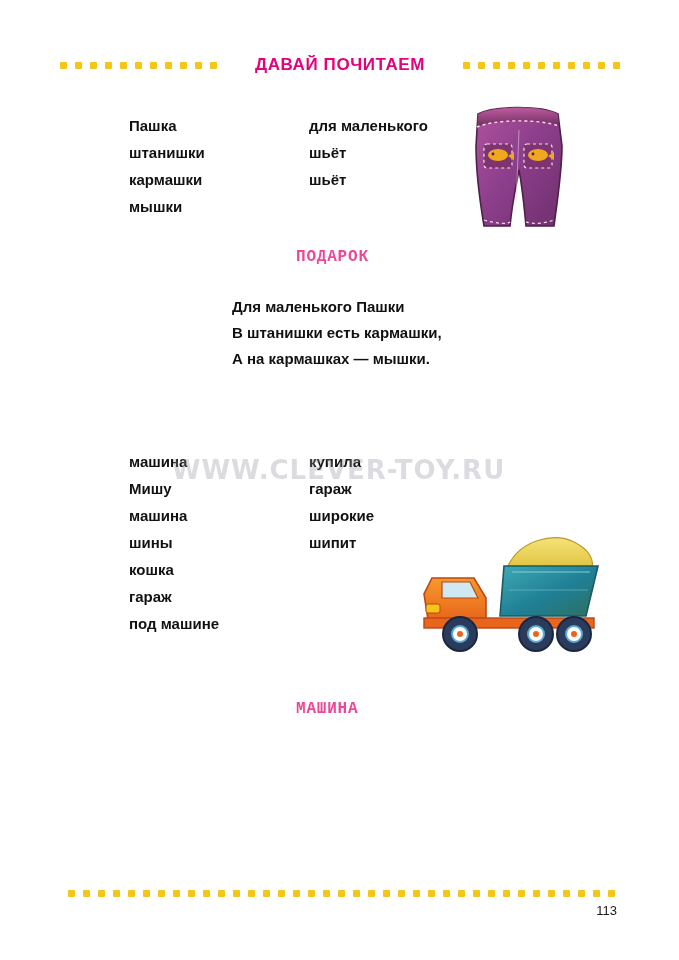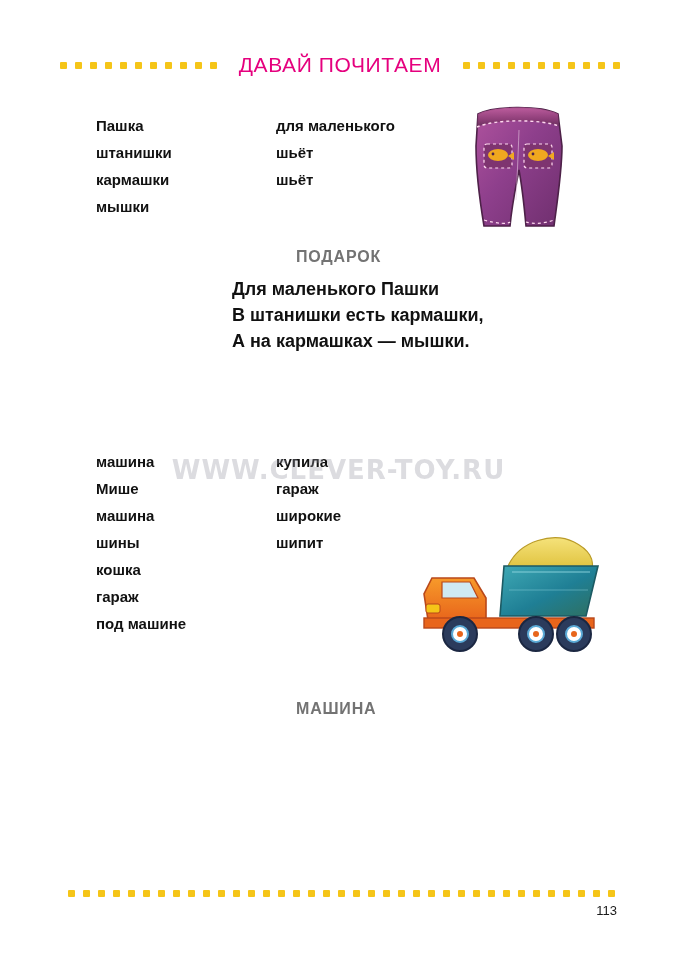--- a/index.html
+++ b/index.html
@@ -27,22 +27,22 @@
     left: 60px;
     top: 52px;
     width: 560px;
     height: 26px;
     display: flex;
     align-items: center;
     justify-content: center;
     gap: 10px;
   }
   .header-title {
-    font-size: 21px;
-    font-weight: normal;
+    font-size: 17px;
+    font-weight: bold;
     color: #e5007e;
     letter-spacing: 0.6px;
     white-space: nowrap;
   }
   .dot-row {
     flex: 1;
     height: 8px;
     display: flex;
     align-items: center;
     gap: 8px;
@@ -79,48 +79,50 @@
     font-weight: normal;
   }
 
   
   .wordblock {
     position: absolute;
     font-size: 15px;
     font-weight: bold;
     color: #111111;
     line-height: 27px;
+    margin-left: 33px;
   }
   .wordblock.col1 { left: 96px; }
   .wordblock.col2 { left: 276px; }
 
   #wb1a { top: 112px; }
   #wb1b { top: 112px; }
   #wb2a { top: 448px; }
   #wb2b { top: 448px; }
 
   .wordblock div { white-space: nowrap; }
 
   
   .story-title {
     position: absolute;
     font-size: 16px;
     font-weight: bold;
-    color: #737373;
+    color: #ec4899;
     letter-spacing: 0.8px;
+    font-family: Liberation Mono, monospace;
   }
   #title1 { left: 296px; top: 248px; }
   #title2 { left: 296px; top: 700px; }
 
   
   .poem {
     position: absolute;
     left: 232px;
-    top: 276px;
-    font-size: 18px;
+    top: 294px;
+    font-size: 15px;
     font-weight: bold;
     color: #111111;
     line-height: 26px;
   }
   .poem div { white-space: nowrap; }
 
   
   .prose {
     position: absolute;
     left: 70px;
@@ -237,21 +239,21 @@
 
   <div class="story-title" id="title1">ПОДАРОК</div>
   <div class="poem">
     <div>Для маленького Пашки</div>
     <div>В штанишки есть кармашки,</div>
     <div>А на кармашках — мышки.</div>
   </div>
 
   <div class="wordblock col1" id="wb2a">
     <div>машина</div>
-    <div>Мише</div>
+    <div>Мишу</div>
     <div>машина</div>
     <div>шины</div>
     <div>кошка</div>
     <div>гараж</div>
     <div>под машине</div>
   </div>
   <div class="wordblock col2" id="wb2b">
     <div>купила</div>
     <div>гараж</div>
     <div>широкие</div>

